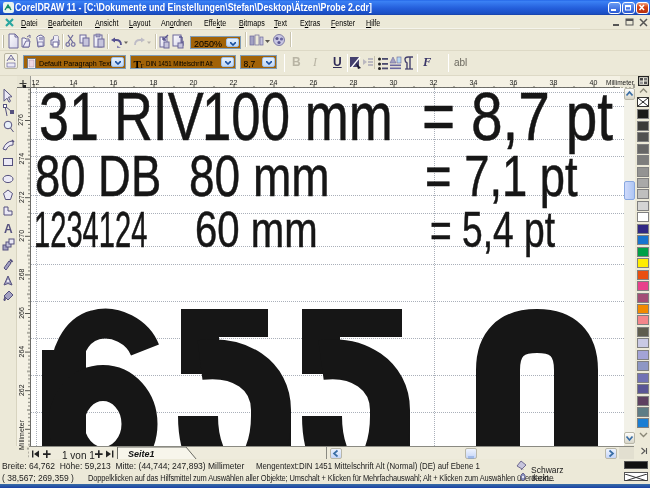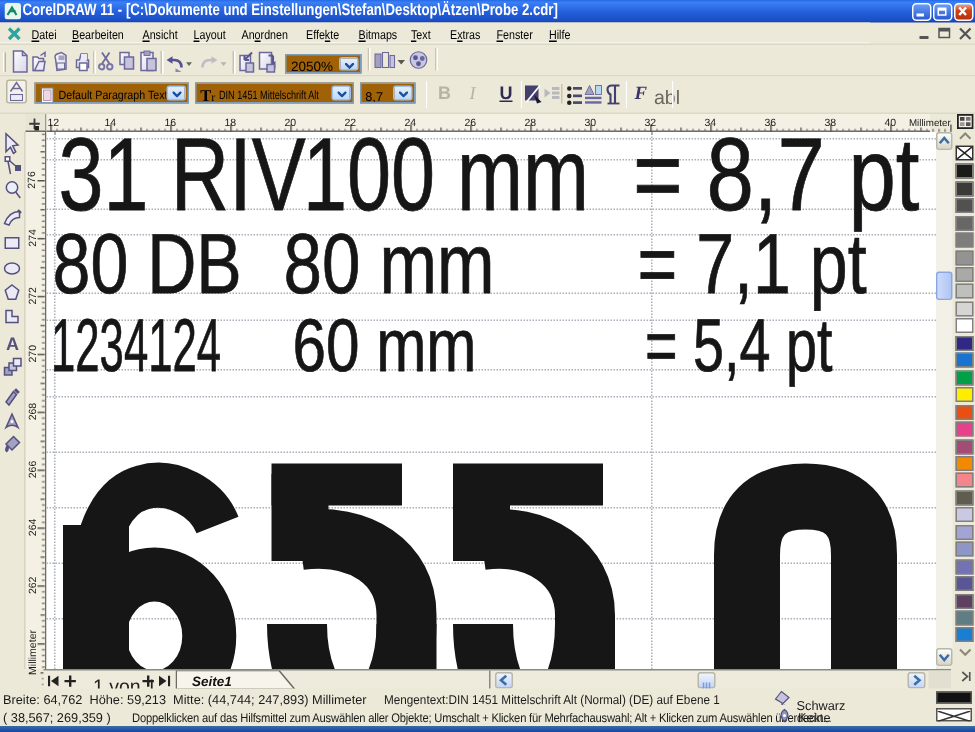--- a/index.html
+++ b/index.html
@@ -261,21 +261,21 @@
         <rect x="0" y="7.5" width="11" height="1.6" fill="#6a68a0"></rect>
         <rect x="0" y="10.5" width="11" height="1.6" fill="#6a68a0"></rect>
       </g>
   <g transform="translate(55,0)">
         <path d="M2 13 L2 7 Q0 6 0 3.5 Q0 1 3 1 L8 1 M5 13 L5 1" stroke="#44406e" stroke-width="1.4" fill="none"></path>
         <path d="M0 13 L8 13" stroke="#44406e" stroke-width="1.2"></path>
       </g>
  </svg>
  <div class="sep" style="left:417px;top:3px;height:18px"></div>
  <span class="abs" style="left:423px;top:4px;font-size:12.5px;font-style:italic;font-weight:bold;color:#3a3668;font-family:'Liberation Serif'">F</span>
- <span class="abs" style="left:436px;top:6px;font-size:13px;color:#6a675e">abl</span>
+ <span class="abs" style="left:454px;top:6px;font-size:10px;color:#6a675e">abl</span>
  <div class="sep" style="left:448px;top:3px;height:18px"></div>
 </div>
 <div class="abs" id="rcorner"><svg width="13" height="11">
       <path d="M6 1 L6 8 M2.5 4.5 L9.5 4.5" stroke="#3a3a36" stroke-width="1.2"></path>
       <rect x="6" y="6" width="3" height="3" fill="#222"></rect>
     </svg></div>
 <div class="abs" id="hruler">
  <svg width="604" height="12">
   <defs>
    <pattern id="ht" x="2.5" y="0" width="40" height="12" patternUnits="userSpaceOnUse">
@@ -439,21 +439,21 @@
 </div>
 <div class="abs" id="hsbrow">
  <svg class="abs" style="left:2px;top:2px" width="86" height="10" fill="#222">
   <rect x="1" y="1.5" width="1.4" height="7"></rect>
       <path d="M8 1.5 L3 5 L8 8.5 Z"></path>
   <path d="M12 4.3 h3 v-3 h1.6 v3 h3 v1.6 h-3 v3 h-1.6 v-3 h-3 z"></path>
   <path d="M64 4.3 h3 v-3 h1.6 v3 h3 v1.6 h-3 v3 h-1.6 v-3 h-3 z"></path>
   <path d="M75 1.5 L80 5 L75 8.5 Z"></path>
       <rect x="81" y="1.5" width="1.4" height="7"></rect>
  </svg>
- <span class="abs" style="left:33px;top:2.5px;font-size:13px;color:#222">1 von 1</span>
+ <span class="abs" style="left:33px;top:2.5px;font-size:10px;color:#222">1 von 1</span>
  <svg class="abs" style="left:88px;top:0" width="82" height="13">
       <path d="M0.5 0 L0.5 12.5 L79.5 12.5 L69 0 Z" fill="#f7f5eb" stroke="#6a6a62" stroke-width="1"></path>
     </svg>
  <span class="abs" style="left:99px;top:1.5px;font-size:9px;color:#111;font-weight:bold;font-style:italic">Seite1</span>
  <div class="abs" style="left:297px;top:0;width:1px;height:13px;background:#8a8a82"></div>
  <div class="sbtn" style="left:301px;top:1px;width:12px;height:11px;background:linear-gradient(#eef3fe,#c6d6f8)">
       <svg width="10" height="9" style="display:block">
         <path d="M6.5 1.5 L3 4.5 L6.5 7.5" stroke="#3a6ea5" stroke-width="1.7" fill="none"></path>
       </svg>
     </div>

